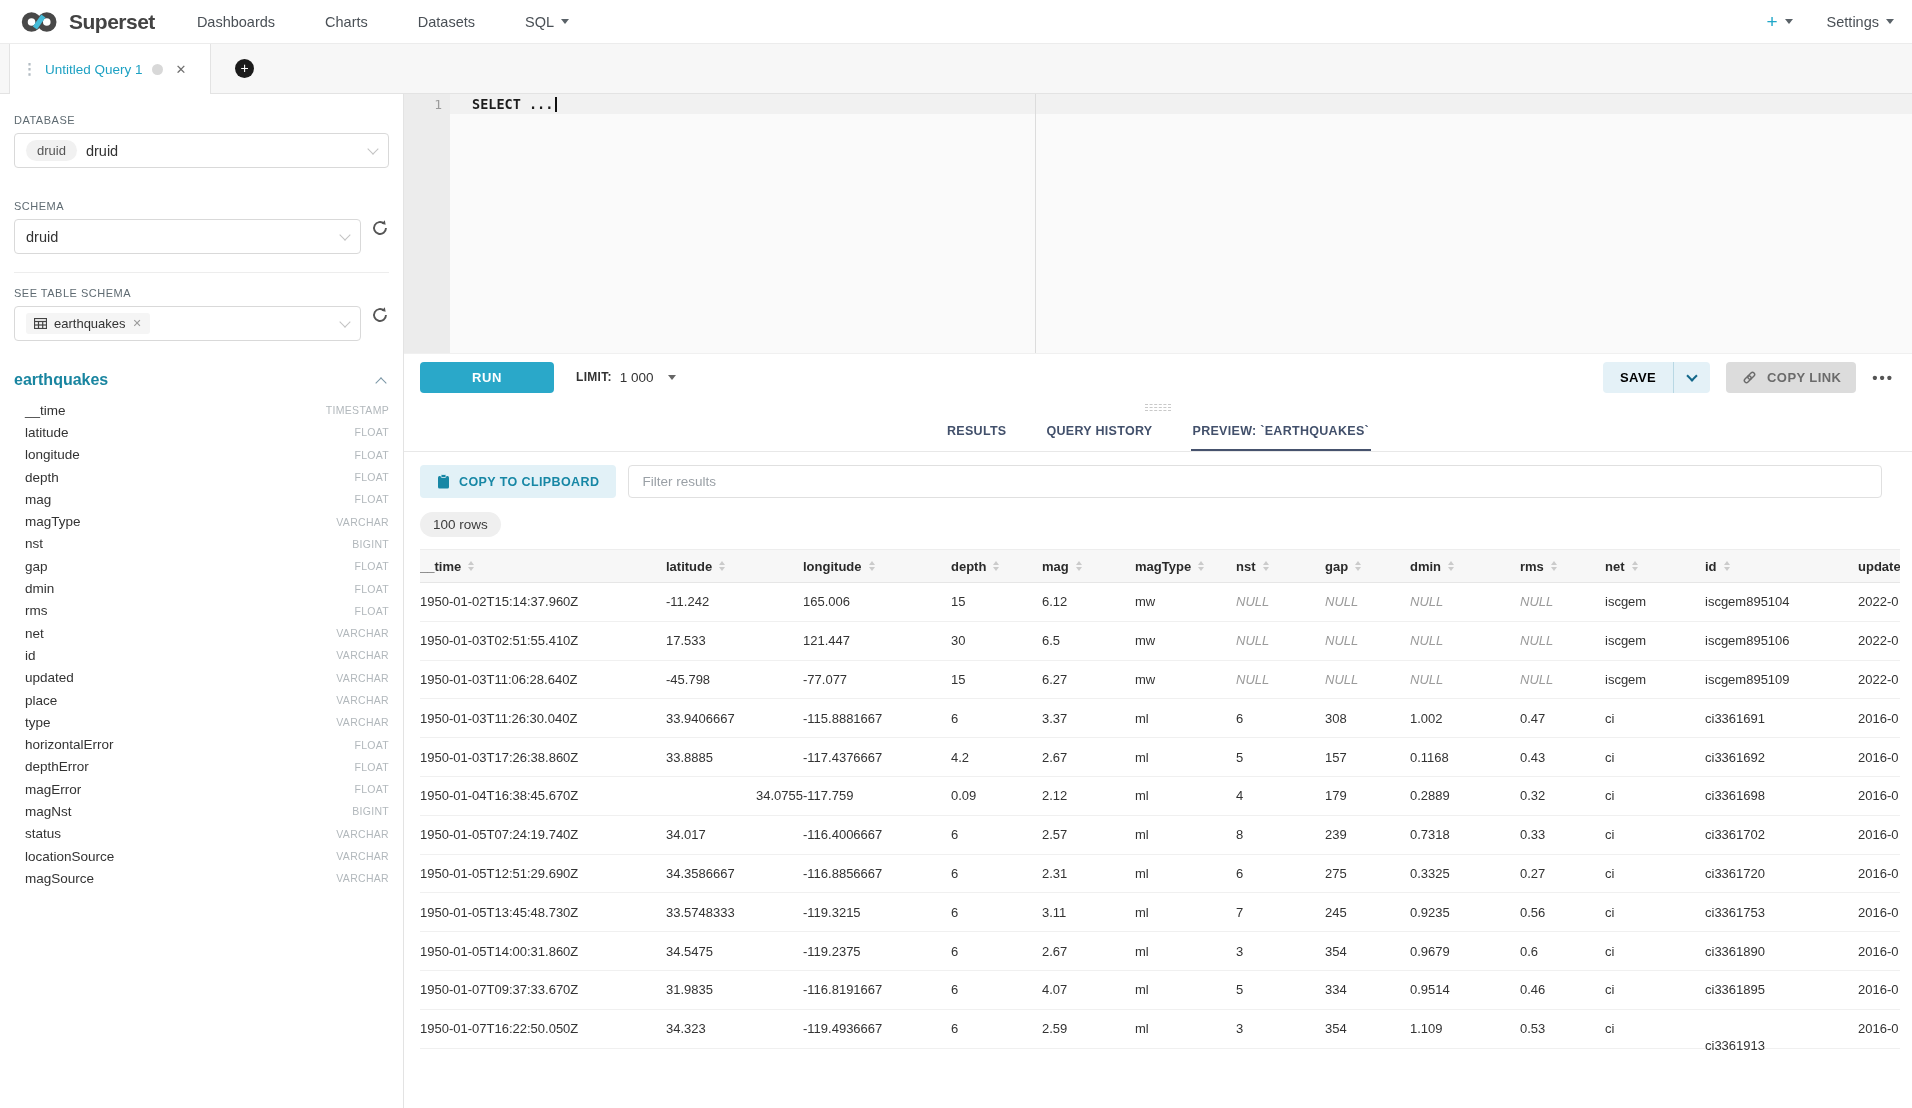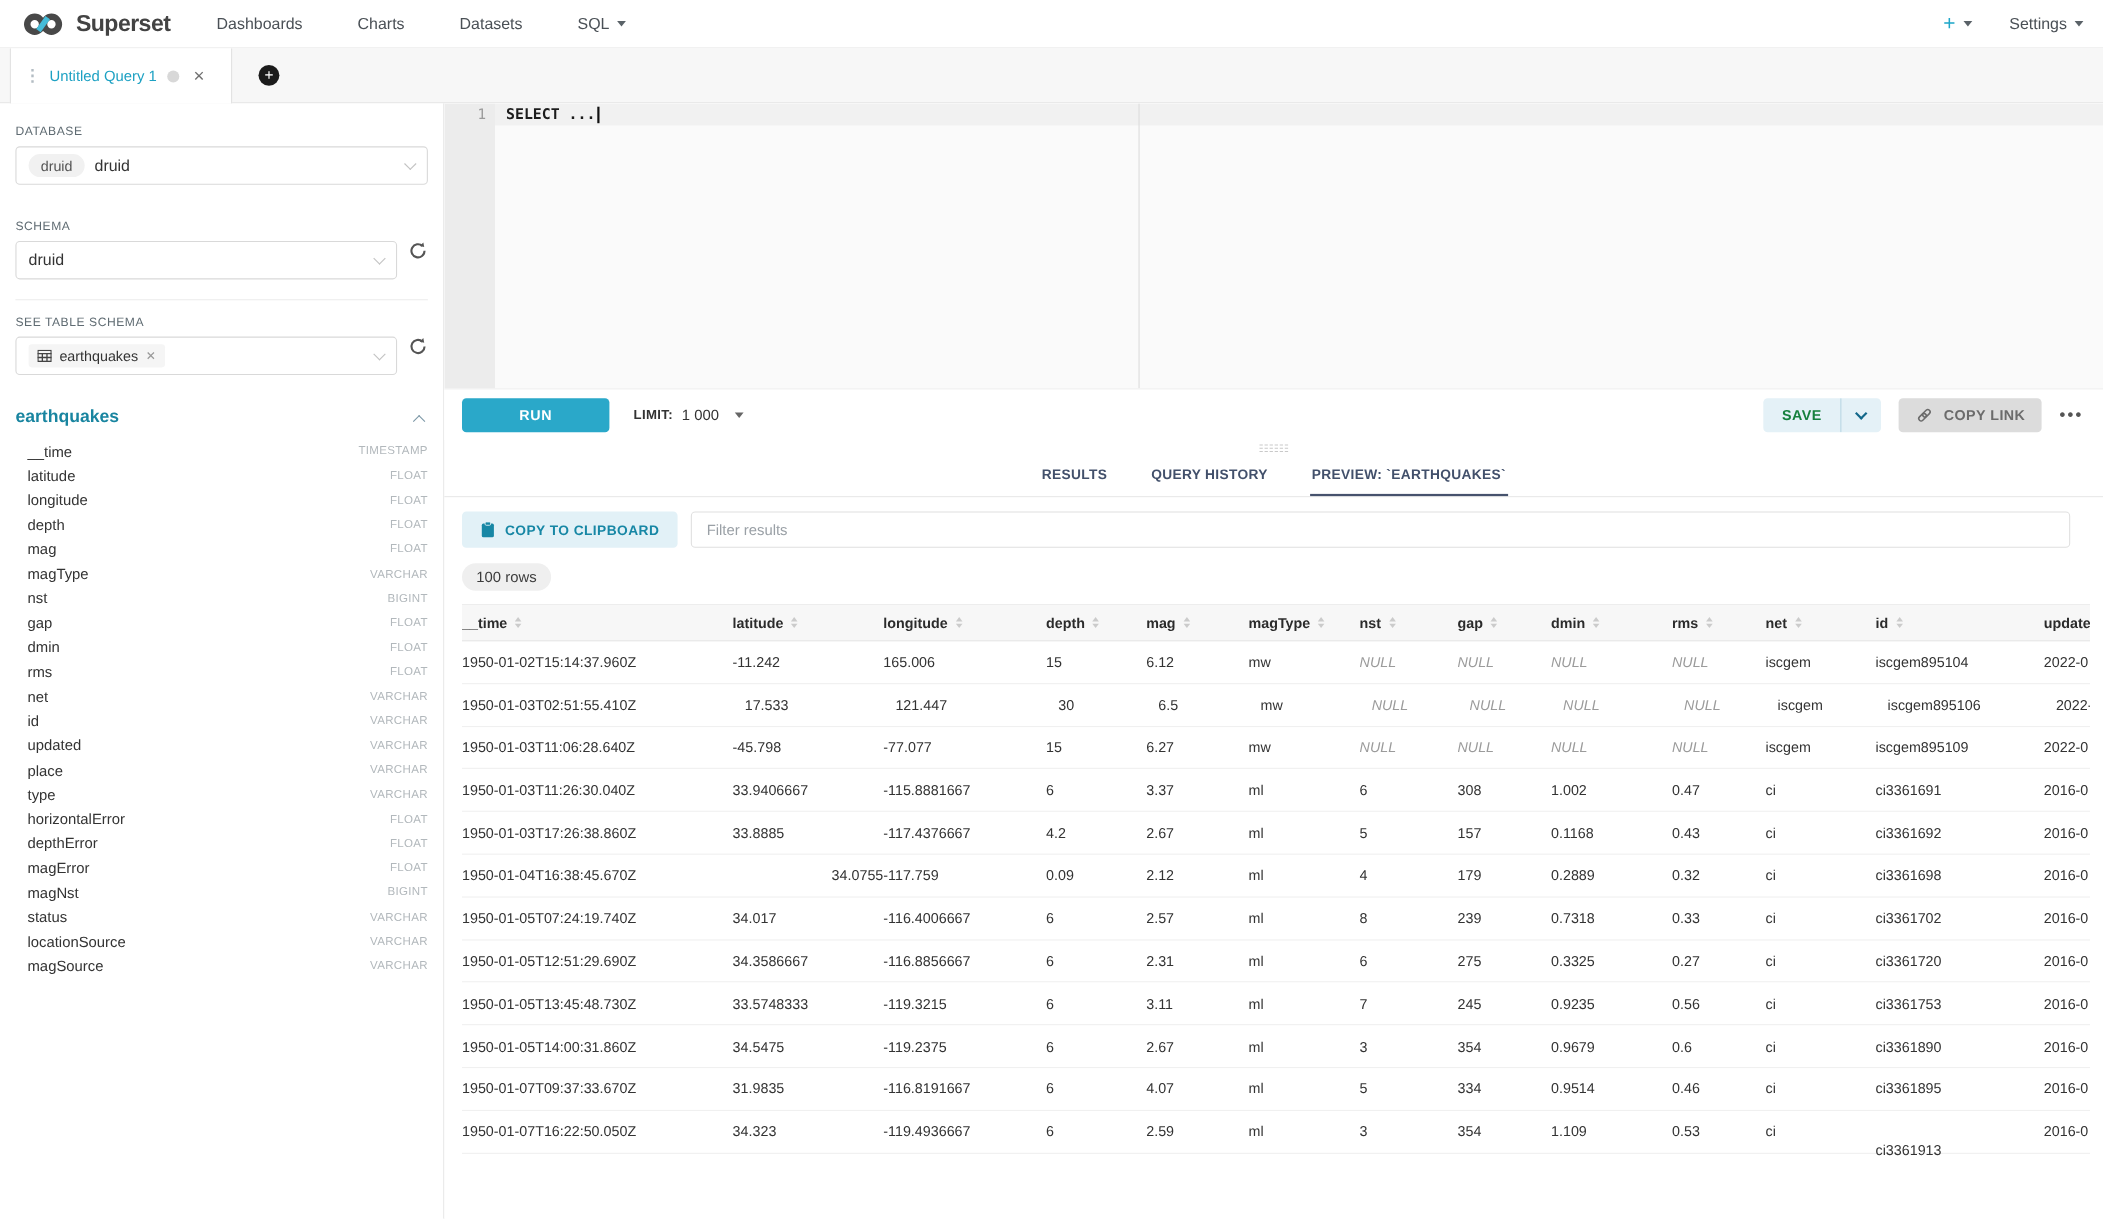--- a/index.html
+++ b/index.html
@@ -53,34 +53,34 @@
   .col-row { display:flex; align-items:center; justify-content:space-between; height:22.3px; padding-left:11px; }
   .col-name { font-size:13.5px; color:#333; }
   .col-type { font-size:10.5px; color:#b2b8bc; letter-spacing:.3px; }
 
   
   .content { flex:1; min-width:0; display:flex; flex-direction:column; background:#fff; }
   .editor { height:260px; flex:0 0 auto; position:relative; background:#fafafa; border-bottom:1px solid #f0f0f0; overflow:hidden; }
   .gutter { position:absolute; left:0; top:0; bottom:0; width:46px; background:#ececec; }
   .line-no { position:absolute; top:3px; right:8px; font-family:"DejaVu Sans Mono", monospace; font-size:13px; color:#9b9b9b; }
   .active-line { position:absolute; left:46px; right:0; top:0; height:20px; background:#f1f1f1; }
-  .code-line { position:absolute; left:56px; top:2px; font-family:"DejaVu Sans Mono", monospace; font-weight:bold; font-size:13.5px; color:#1c1c1c; display:flex; align-items:center; }
+  .code-line { position:absolute; left:68px; top:2px; font-family:"DejaVu Sans Mono", monospace; font-weight:bold; font-size:13.5px; color:#1c1c1c; display:flex; align-items:center; }
   .cursor { display:inline-block; width:1.5px; height:15px; background:#111; margin-left:2px; }
   .split-divider { position:absolute; left:631px; top:0; bottom:0; width:1px; background:#dcdcdc; }
 
   
   .toolbar { height:46px; flex:0 0 auto; display:flex; align-items:center; padding:0 18px 0 16px; background:#fff; }
   .run-btn { width:134px; height:31px; background:#2aa8c9; color:#fff; font-weight:bold; font-size:13px; letter-spacing:.6px; border:none; border-radius:4px; display:flex; align-items:center; justify-content:center; cursor:pointer; }
   .limit-group { display:flex; align-items:center; gap:8px; margin-left:22px; cursor:pointer; }
   .limit-label { font-size:12px; font-weight:bold; color:#333; letter-spacing:.3px; }
   .limit-value { font-size:13.5px; color:#333; }
   .limit-caret { width:0; height:0; border-left:4px solid transparent; border-right:4px solid transparent; border-top:5px solid #666; margin-left:6px; }
   .toolbar-right { margin-left:auto; display:flex; align-items:center; gap:16px; }
   .save-btn { display:flex; align-items:stretch; background:#e4f1f7; border-radius:4px; overflow:hidden; height:31px; cursor:pointer; }
-  .save-label { display:flex; align-items:center; padding:0 17px; color:#15803d; font-weight:bold; font-size:13px; letter-spacing:.4px; }
+  .save-label { display:flex; align-items:center; padding:0 17px; color:#000000; font-weight:bold; font-size:13px; letter-spacing:.4px; }
   .save-sep { width:1px; background:#b9d8e4; }
   .save-caret-box { width:36px; display:flex; align-items:center; justify-content:center; }
   .chev-save { width:8px; height:8px; border-right:2px solid #12678a; border-bottom:2px solid #12678a; transform:rotate(45deg); margin-top:-3px; }
   .copy-link-btn { display:flex; align-items:center; gap:9px; background:#dcdcdc; color:#6b6b6b; font-weight:bold; font-size:13px; letter-spacing:.4px; height:31px; padding:0 15px; border-radius:4px; cursor:pointer; }
   .more-dots { color:#555; font-size:15px; font-weight:bold; letter-spacing:2px; cursor:pointer; }
 
   
   .grip-row { height:14px; flex:0 0 auto; display:flex; align-items:center; justify-content:center; }
   .grip { display:flex; flex-direction:column; gap:2px; cursor:row-resize; }
   .grip span { display:block; width:26px; border-top:1.5px dashed #c9c9c9; }
@@ -495,21 +495,21 @@
                 <div class="td null" style="width: 89px;">NULL</div>
                 <div class="td null" style="width: 85px;">NULL</div>
                 <div class="td null" style="width: 110px;">NULL</div>
                 <div class="td null" style="width: 85px;">NULL</div>
                 <div class="td" style="width: 100px;">iscgem</div>
                 <div class="td" style="width: 153px;">iscgem895104</div>
                 <div class="td" style="width: 120px;">2022-0</div>
               </div>
               <div class="tr">
                 <div class="td" style="width: 246px;">1950-01-03T02:51:55.410Z</div>
-                <div class="td" style="width: 137px; margin-left: 11px;">17.533</div>
+                <div class="td" style="width: 137px;">17.533</div>
                 <div class="td" style="width: 148px;">121.447</div>
                 <div class="td" style="width: 91px;">30</div>
                 <div class="td" style="width: 93px;">6.5</div>
                 <div class="td" style="width: 101px;">mw</div>
                 <div class="td null" style="width: 89px;">NULL</div>
                 <div class="td null" style="width: 85px;">NULL</div>
                 <div class="td null" style="width: 110px;">NULL</div>
                 <div class="td null" style="width: 85px;">NULL</div>
                 <div class="td" style="width: 100px;">iscgem</div>
                 <div class="td" style="width: 153px;">iscgem895106</div>

